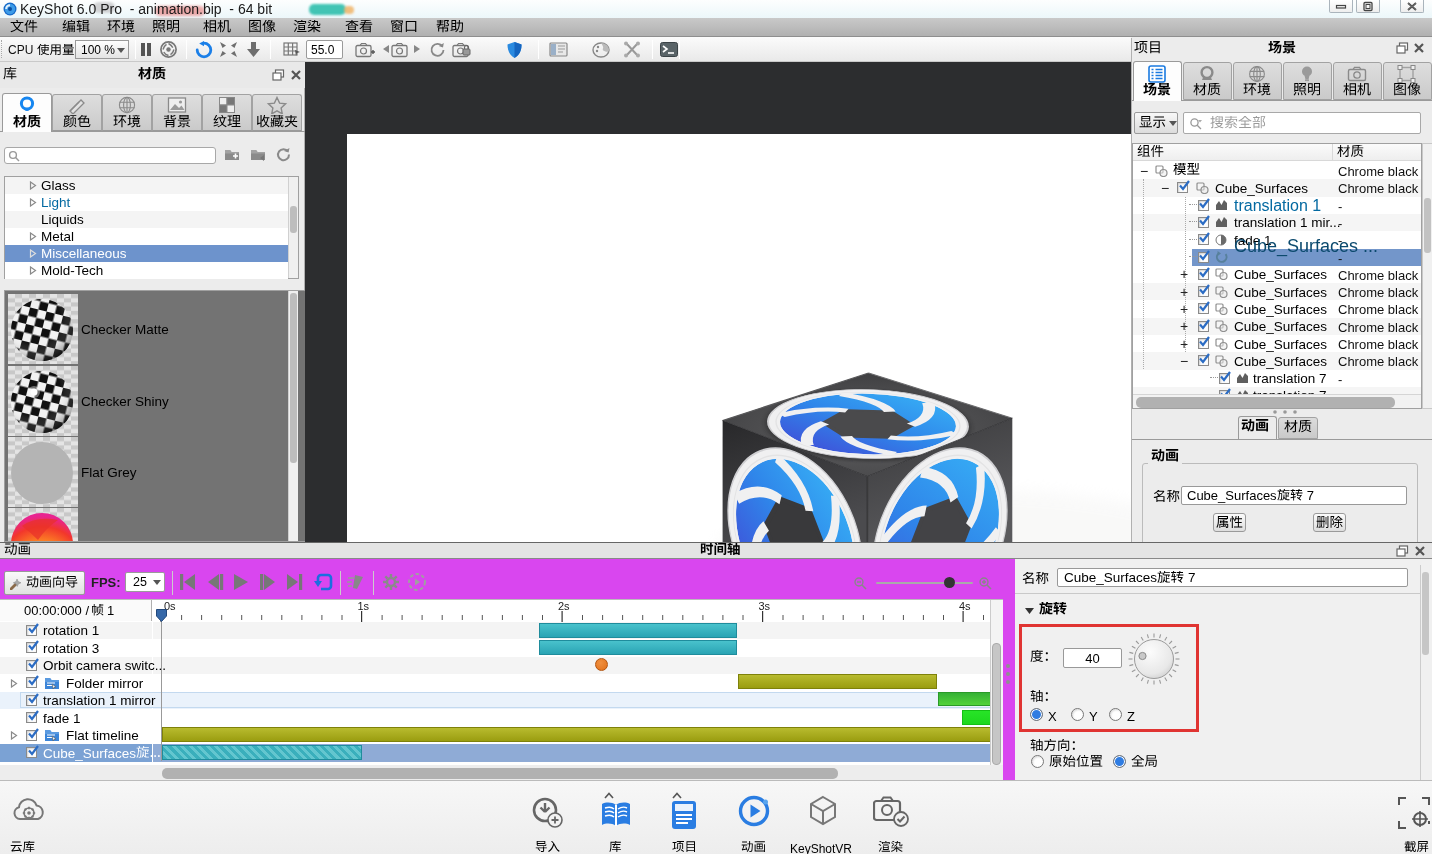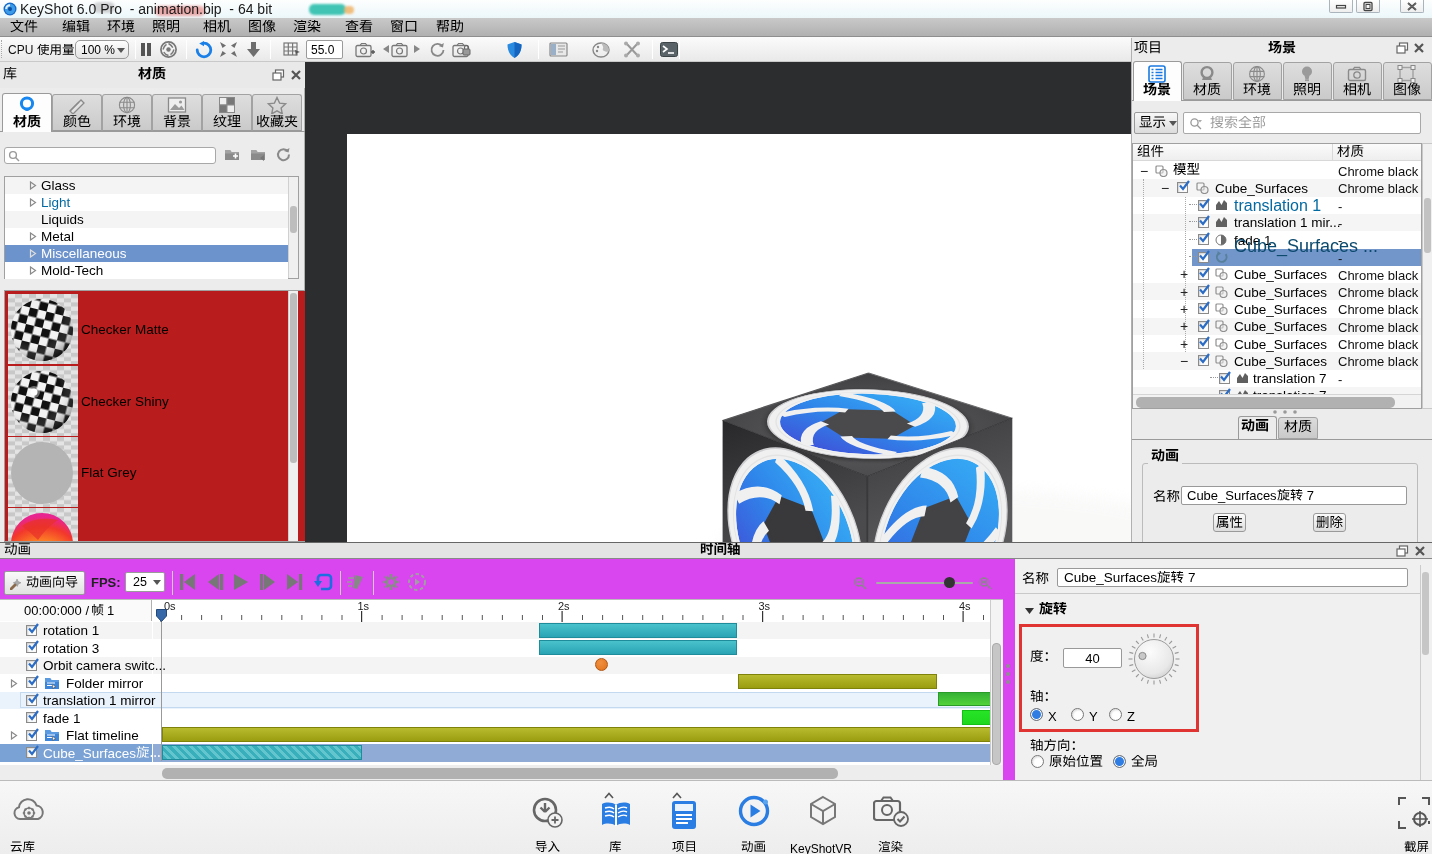--- a/index.html
+++ b/index.html
@@ -80,21 +80,21 @@
       <svg width="28" height="15" viewBox="0 -11.2 28 15" style="display:block">
         <path d="M3.8 -11.8V-10.7H0.9V-9.8H3.8V-8.8H1.2V-8.0H3.8V-7.6C3.8 -7.4 3.8 -7.1 3.7 -6.9H0.7V-6.0H3.3C2.9 -5.4 2.2 -4.8 1.0 -4.4C1.2 -4.2 1.5 -3.8 1.7 -3.6C3.2 -4.2 4.1 -5.1 4.5 -6.0H7.6V-6.9H4.8C4.9 -7.1 4.9 -7.4 4.9 -7.6V-8.0H7.2V-8.8H4.9V-9.8H7.5V-10.7H4.9V-11.8ZM8.2 -11.2V-4.2H9.2V-10.3H11.6C11.2 -9.7 10.7 -9.0 10.3 -8.3C11.5 -7.7 12.0 -7.0 12.0 -6.5C12.0 -6.2 11.9 -6.0 11.6 -5.9C11.5 -5.9 11.2 -5.8 11.0 -5.8C10.6 -5.8 10.1 -5.8 9.5 -5.9C9.7 -5.6 9.8 -5.2 9.9 -5.0C10.4 -4.9 11.0 -4.9 11.5 -5.0C11.8 -5.0 12.1 -5.1 12.3 -5.2C12.8 -5.4 13.0 -5.8 13.0 -6.5C13.0 -7.1 12.6 -7.8 11.4 -8.5C12.0 -9.2 12.6 -10.1 13.1 -10.8L12.4 -11.2L12.2 -11.2ZM2.1 -3.7V0.4H3.2V-2.7H6.4V1.1H7.5V-2.7H11.0V-0.8C11.0 -0.6 11.0 -0.6 10.8 -0.6C10.5 -0.6 9.7 -0.6 8.8 -0.6C8.9 -0.3 9.1 0.1 9.2 0.3C10.3 0.3 11.1 0.3 11.5 0.2C12.0 0.0 12.1 -0.3 12.1 -0.8V-3.7H7.5V-4.8H6.4V-3.7Z M22.9 -11.8C22.9 -10.7 22.9 -9.6 22.8 -8.6H20.5V-7.6H22.8C22.6 -4.2 21.9 -1.3 19.2 0.4C19.4 0.5 19.8 0.9 20.0 1.1C22.8 -0.7 23.6 -3.9 23.8 -7.6H26.0C25.9 -2.5 25.7 -0.6 25.4 -0.2C25.2 0.0 25.1 0.1 24.8 0.1C24.5 0.1 23.8 0.0 23.0 -0.0C23.2 0.3 23.3 0.7 23.3 1.0C24.1 1.0 24.8 1.1 25.3 1.0C25.7 1.0 26.0 0.8 26.3 0.5C26.7 -0.1 26.9 -2.1 27.0 -8.1C27.0 -8.2 27.0 -8.6 27.0 -8.6H23.8C23.9 -9.6 23.9 -10.7 23.9 -11.8ZM14.5 -1.3 14.7 -0.3C16.4 -0.6 18.7 -1.2 20.9 -1.7L20.8 -2.7L20.1 -2.5V-11.1H15.5V-1.5ZM16.4 -1.7V-4.1H19.1V-2.3ZM16.4 -7.1H19.1V-5.1H16.4ZM16.4 -8.1V-10.1H19.1V-8.1Z" fill="#000"></path>
       </svg>
     </div>
   </div>
 <div class="abs" style="left:0;top:37px;width:1131px;height:25px;background:linear-gradient(#fbfbfb,#e9e9e9);border-bottom:1px solid #c9c9c9">
     <div class="abs" style="left:1px;top:3px;width:2px;height:18px;border-left:1px dotted #aaa"></div>
     <div class="abs row" style="left:8px;top:5px;height:16px;font-size:12px;color:#111">CPU&nbsp;<svg width="38" height="13" viewBox="0 -10.0 38 13" style="display:block">
         <path d="M7.5 -10.5V-9.1H4.0V-8.2H7.5V-7.0H4.4V-3.6H7.4C7.3 -2.9 7.2 -2.2 6.8 -1.6C6.1 -2.1 5.6 -2.7 5.2 -3.3L4.4 -3.1C4.8 -2.2 5.5 -1.6 6.2 -1.0C5.6 -0.5 4.8 -0.1 3.6 0.3C3.8 0.5 4.0 0.8 4.1 1.0C5.4 0.7 6.3 0.1 7.0 -0.5C8.2 0.3 9.8 0.8 11.6 1.0C11.7 0.8 12.0 0.4 12.2 0.2C10.4 -0.0 8.8 -0.5 7.5 -1.2C8.0 -1.9 8.2 -2.7 8.3 -3.6H11.6V-7.0H8.4V-8.2H12.0V-9.1H8.4V-10.5ZM5.2 -6.2H7.5V-4.9L7.5 -4.4H5.2ZM8.4 -6.2H10.7V-4.4H8.4L8.4 -4.9ZM3.5 -10.5C2.7 -8.6 1.5 -6.8 0.3 -5.6C0.4 -5.4 0.7 -4.9 0.8 -4.7C1.3 -5.1 1.7 -5.7 2.2 -6.3V1.1H3.1V-7.7C3.6 -8.5 4.0 -9.4 4.4 -10.2Z M14.4 -9.6V-5.1C14.4 -3.3 14.3 -1.1 12.9 0.5C13.1 0.6 13.5 0.9 13.6 1.1C14.6 0.0 15.0 -1.4 15.2 -2.8H18.3V0.9H19.3V-2.8H22.7V-0.3C22.7 -0.1 22.6 0.0 22.3 0.0C22.1 0.1 21.2 0.1 20.4 0.0C20.5 0.3 20.6 0.7 20.7 0.9C21.9 0.9 22.6 0.9 23.0 0.8C23.4 0.6 23.6 0.3 23.6 -0.3V-9.6ZM15.3 -8.7H18.3V-6.7H15.3ZM22.7 -8.7V-6.7H19.3V-8.7ZM15.3 -5.8H18.3V-3.7H15.3C15.3 -4.2 15.3 -4.7 15.3 -5.1ZM22.7 -5.8V-3.7H19.3V-5.8Z M28.1 -8.3H34.3V-7.6H28.1ZM28.1 -9.5H34.3V-8.9H28.1ZM27.2 -10.1V-7.1H35.3V-10.1ZM25.6 -6.5V-5.8H36.9V-6.5ZM27.9 -3.4H30.8V-2.7H27.9ZM31.7 -3.4H34.7V-2.7H31.7ZM27.9 -4.7H30.8V-4.0H27.9ZM31.7 -4.7H34.7V-4.0H31.7ZM25.6 -0.0V0.7H36.9V-0.0H31.7V-0.8H35.9V-1.4H31.7V-2.1H35.6V-5.2H27.0V-2.1H30.8V-1.4H26.6V-0.8H30.8V-0.0Z" fill="#000"></path>
       </svg></div>
-    <div class="abs row" style="left:75px;top:3px;width:54px;height:19px;background:linear-gradient(#fefefe,#e4e4e4);border:1px solid #9a9a9a;border-radius:5px;">
+    <div class="abs row" style="left:75px;top:3px;width:54px;height:19px;background:linear-gradient(#fefefe,#e4e4e4);border:1px solid #9a9a9a;border-radius:0;">
       <span style="padding-left:5px;font-size:12px">100 %</span>
       <svg class="abs" style="right:3px;top:7px" width="8" height="5" viewBox="0 0 8 5">
         <path d="M0 0h8L4 5z" fill="#555"></path>
       </svg>
     </div>
     <div class="abs" style="left:135px;top:3px;width:1px;height:19px;background:#c2c2c2;border-right:1px solid #fff"></div>
     <svg class="abs" style="left:139px;top:5px" width="14" height="15" viewBox="0 0 14 15">
       <rect x="2" y="1" width="4" height="13" fill="#555"></rect>
       <rect x="8" y="1" width="4" height="13" fill="#555"></rect>
     </svg>
@@ -329,21 +329,21 @@
       </svg>
       <div class="abs" style="left:36px;top:86px;color:#000;font-size:13.5px;z-index:2">Mold-Tech</div>
       <div class="abs" style="left:283px;top:0;width:10px;height:101px;background:#f0f0f0;border-left:1px solid #d0d0d0"></div>
       <div class="abs" style="left:284.5px;top:29px;width:7px;height:27px;background:#bdbdbd;border-radius:3px"></div>
     </div>
     <div class="abs" style="left:139px;top:220px;width:26px;height:4px"><svg width="26" height="4">
         <circle cx="3" cy="2" r="1.8" fill="#999"></circle>
         <circle cx="13" cy="2" r="1.8" fill="#999"></circle>
         <circle cx="23" cy="2" r="1.8" fill="#999"></circle>
       </svg></div>
-    <div class="abs" style="left:4px;top:228px;width:317px;height:252px;background:#b91c1c;border:1px solid #a0a0a0;overflow:hidden">
+    <div class="abs" style="left:4px;top:228px;width:317px;height:252px;background:#737373;border:1px solid #a0a0a0;overflow:hidden">
       <svg class="abs" style="left:3px;top:3px" width="70" height="70" viewBox="0 0 70 70">
         <defs>
           <pattern id="fla" width="14" height="14" patternUnits="userSpaceOnUse">
             <rect width="14" height="14" fill="#c8c8c8"></rect>
             <rect width="7" height="7" fill="#e4e4e4"></rect>
             <rect x="7" y="7" width="7" height="7" fill="#e4e4e4"></rect>
           </pattern>
           <pattern id="cka" width="17" height="17" patternUnits="userSpaceOnUse">
             <rect width="17" height="17" fill="#f2f2f2"></rect>
             <rect width="8.5" height="8.5" fill="#111"></rect>

